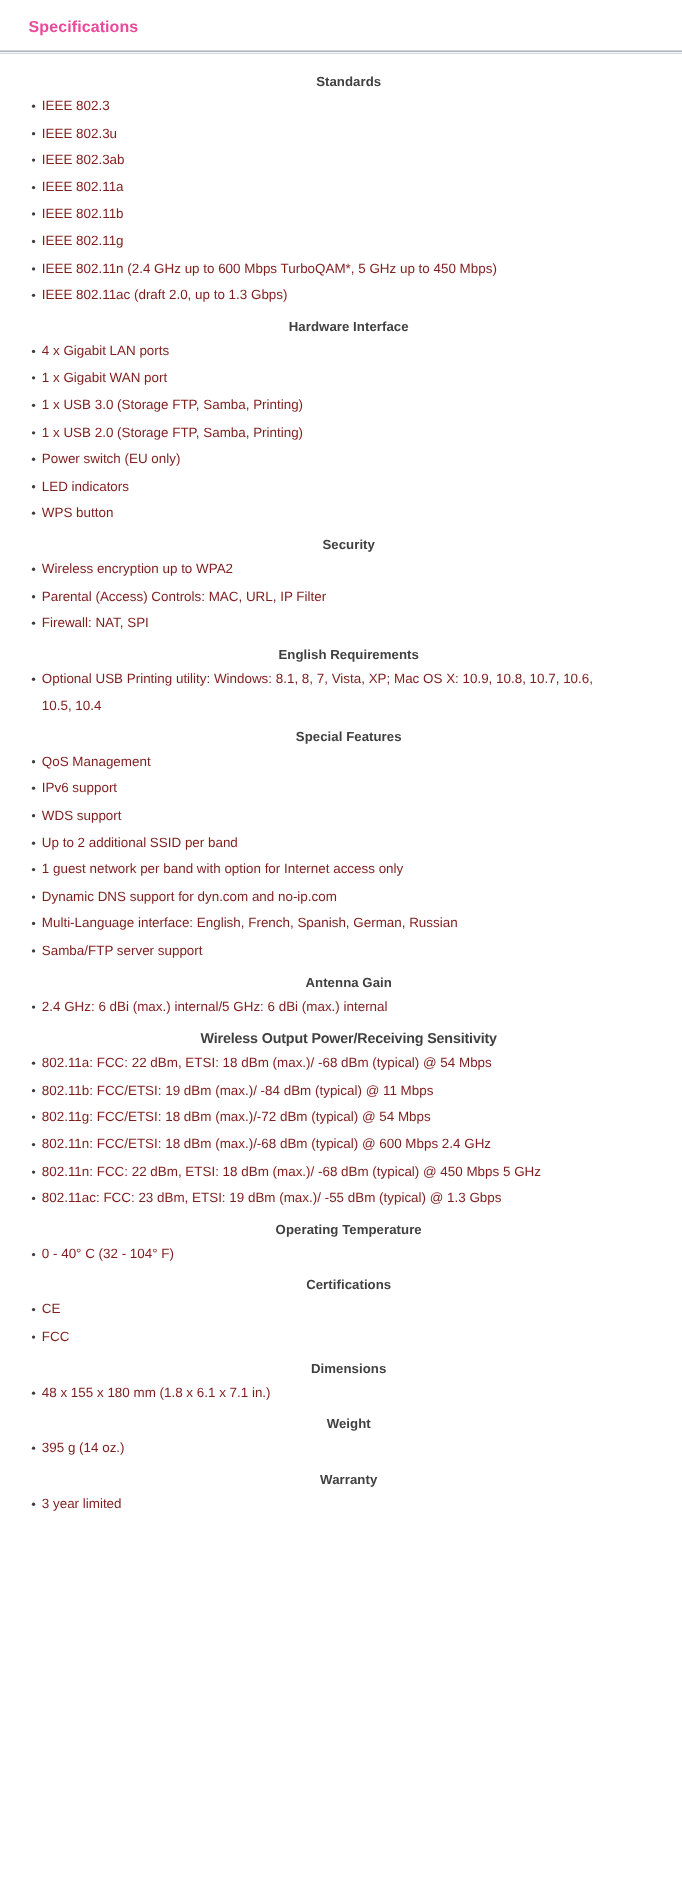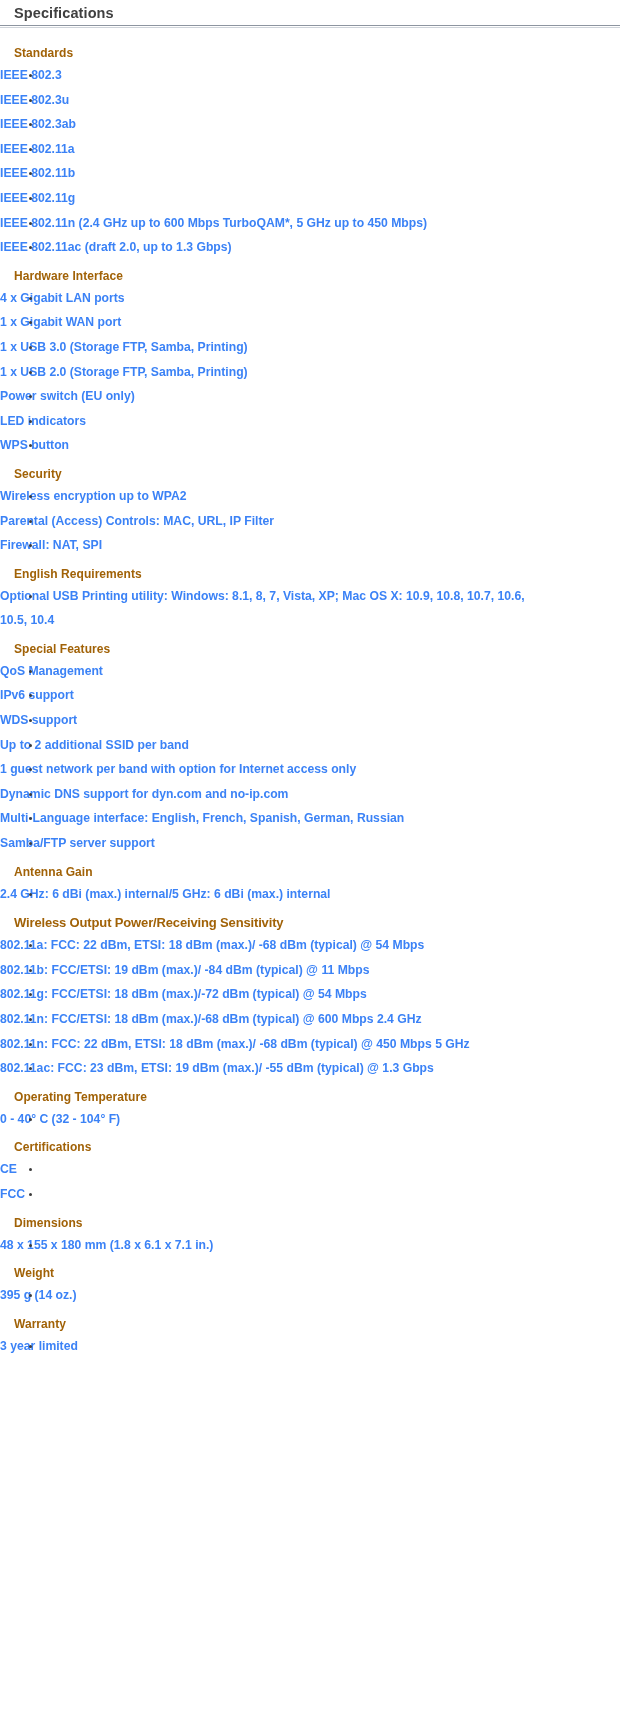--- a/index.html
+++ b/index.html
@@ -22,24 +22,24 @@
     position: relative;
   }
 
   
   .page-header {
     padding: 4px 0 0 14px;
   }
   .page-title {
     font-size: 14.5px;
     font-weight: bold;
-    color: #404040;
+    color: #ec4899;
     letter-spacing: 0.1px;
     line-height: 18px;
-    margin: 0;
+    margin: 12px;
   }
   .title-rule {
     margin-top: 3px;
     margin-left: -14px;
     width: 620px;
     height: 3px;
     border-top: 1px solid #8d95a0;
     border-bottom: 1px solid #cfd4da;
     background: #ffffff;
     box-sizing: border-box;
@@ -50,45 +50,46 @@
     padding-top: 17px;
   }
 
   .spec-group {
     margin: 0;
   }
 
   .group-heading {
     font-size: 12px;
     font-weight: bold;
-    color: #a16207;
+    color: #404040;
     margin: 0 0 1px 14px;
     line-height: 17px;
     letter-spacing: 0.05px;
+    text-align: center;
   }
   .group-heading.wide {
     font-size: 13px;
     letter-spacing: -0.15px;
     line-height: 18px;
   }
 
   .group-list {
     list-style: none;
     margin: 0;
     padding: 0;
   }
 
   .spec-item {
     position: relative;
     font-size: 12.2px;
-    color: #3b82f6;
+    color: #7f1d1d;
     line-height: 24.6px;
+    padding-left: 38px;
     margin: 0;
     max-width: 530px;
-    font-weight: bold;
   }
   .spec-item::before {
     content: "";
     position: absolute;
     left: 29px;
     top: 11px;
     width: 3px;
     height: 3px;
     border-radius: 50%;
     background: #3c3c3c;

